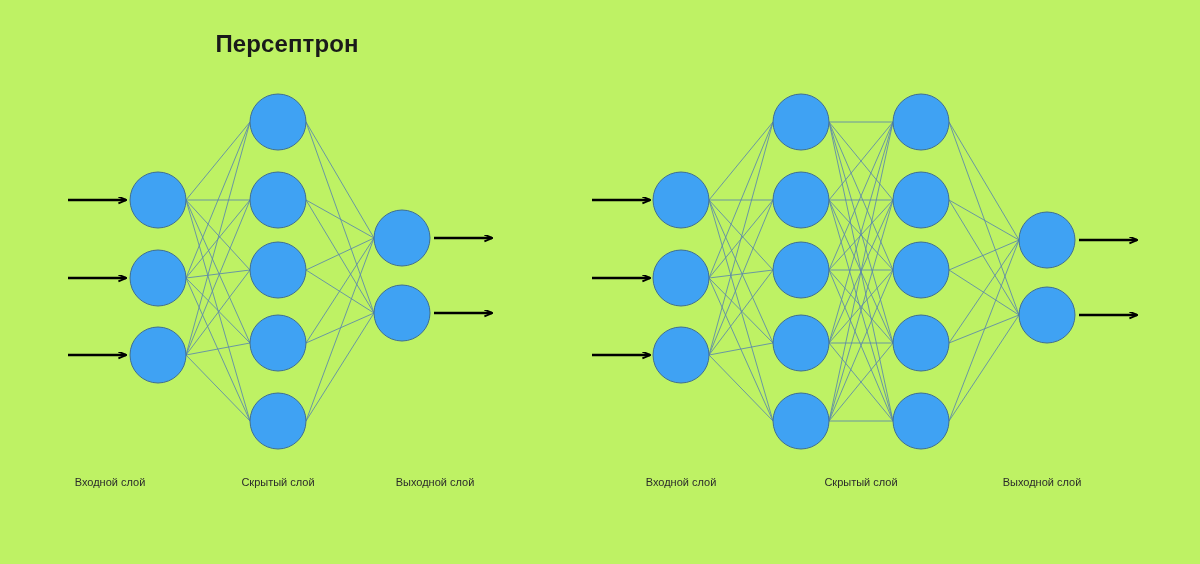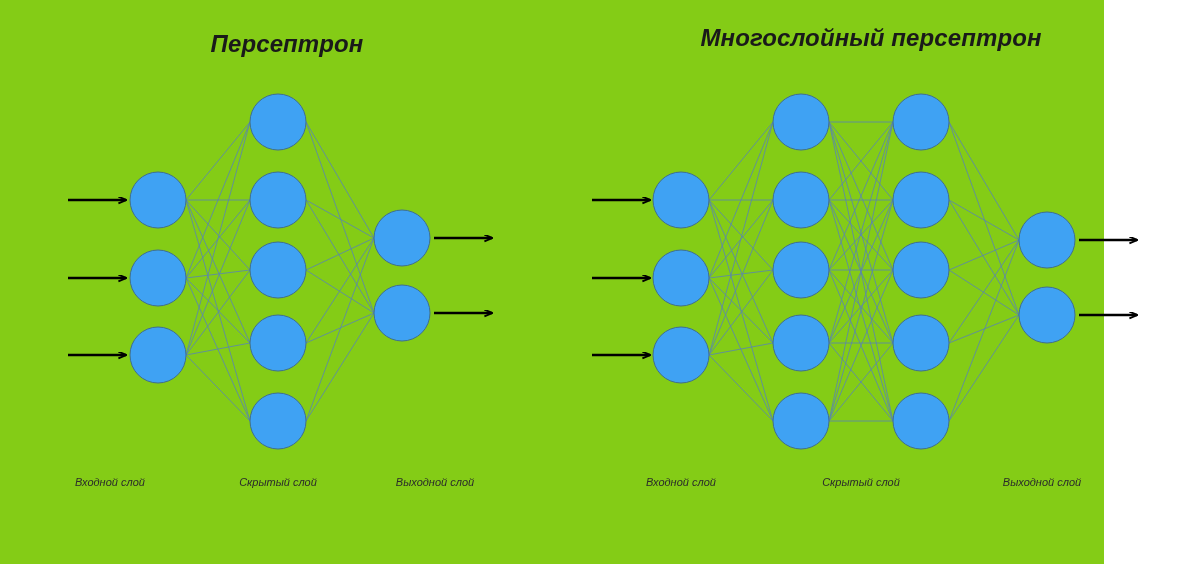--- a/index.html
+++ b/index.html
@@ -8,24 +8,23 @@
     background: #ffffff;
   }
   body {
     width: 1200px;
     height: 564px;
     font-family: "Liberation Sans", sans-serif;
     overflow: hidden;
   }
   #stage {
     position: relative;
-    width: 1104px;
+    width: 1200px;
     height: 564px;
-    background: #84cc16;
-    font-style: italic;
+    background: #bef264;
   }
   .diagram-svg {
     position: absolute;
     top: 0;
     left: 0;
     width: 1200px;
     height: 564px;
   }
   .panel-title {
     position: absolute;
@@ -172,21 +171,20 @@
         <circle cx="921" cy="270" r="28" fill="#3FA2F3" stroke="#3E6E93" stroke-width="1"></circle>
         <circle cx="921" cy="343" r="28" fill="#3FA2F3" stroke="#3E6E93" stroke-width="1"></circle>
         <circle cx="921" cy="421" r="28" fill="#3FA2F3" stroke="#3E6E93" stroke-width="1"></circle>
         <circle cx="1047" cy="240" r="28" fill="#3FA2F3" stroke="#3E6E93" stroke-width="1"></circle>
         <circle cx="1047" cy="315" r="28" fill="#3FA2F3" stroke="#3E6E93" stroke-width="1"></circle>
       </g>
   </svg>
 
   <div class="panel-title" id="title-left">Персептрон</div>
 
-  <div class="panel-title" id="title-right">Многослойный персептрон</div>
 
   <div class="layer-label lbl-w" id="lbl-l-in" style="left: 20px; top: 476px;">Входной слой</div>
   <div class="layer-label lbl-w" id="lbl-l-hid" style="left: 188px; top: 476px;">Скрытый слой</div>
   <div class="layer-label lbl-w" id="lbl-l-out" style="left: 345px; top: 476px;">Выходной слой</div>
 
   <div class="layer-label lbl-w" id="lbl-r-in" style="left: 591px; top: 476px;">Входной слой</div>
   <div class="layer-label lbl-w" id="lbl-r-hid" style="left: 771px; top: 476px;">Скрытый слой</div>
   <div class="layer-label lbl-w" id="lbl-r-out" style="left: 952px; top: 476px;">Выходной слой</div>
 
 </div>

